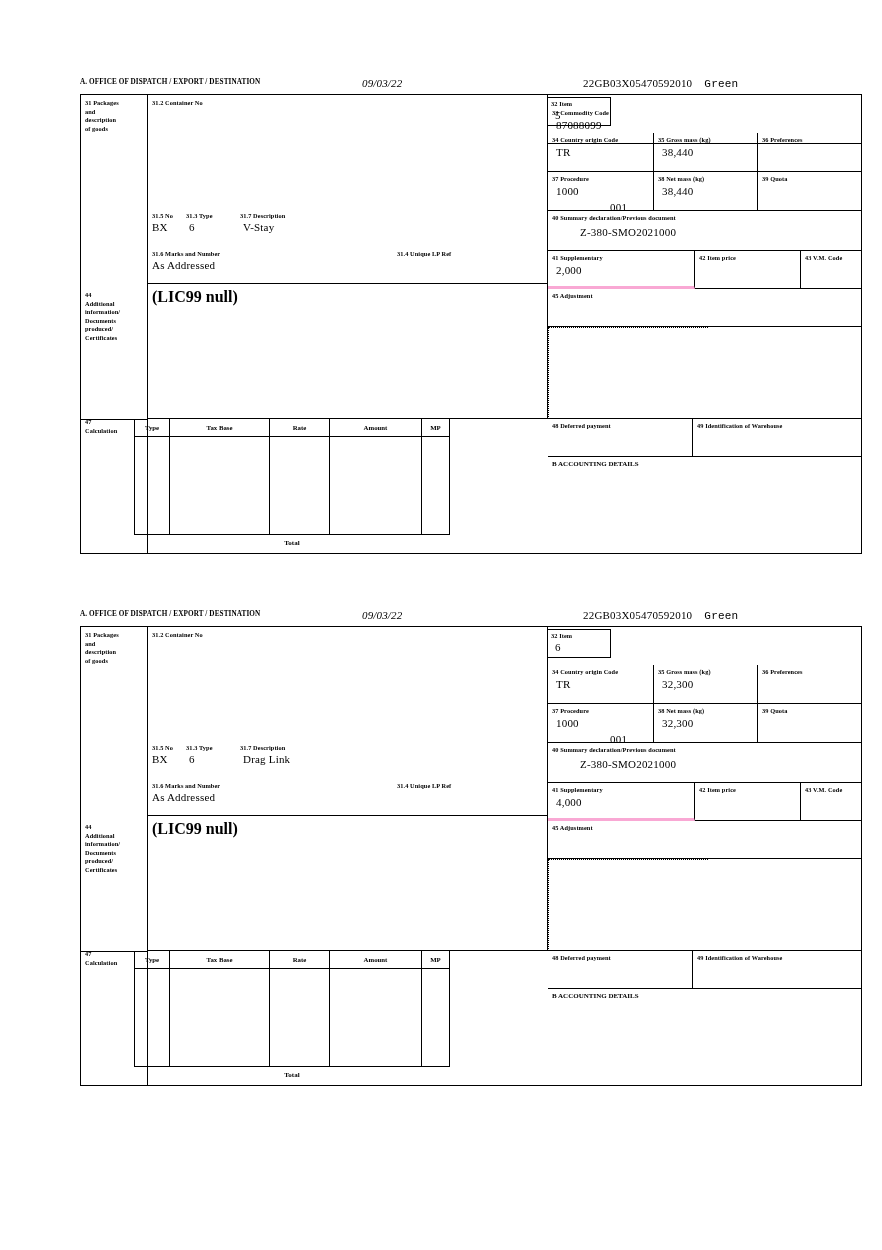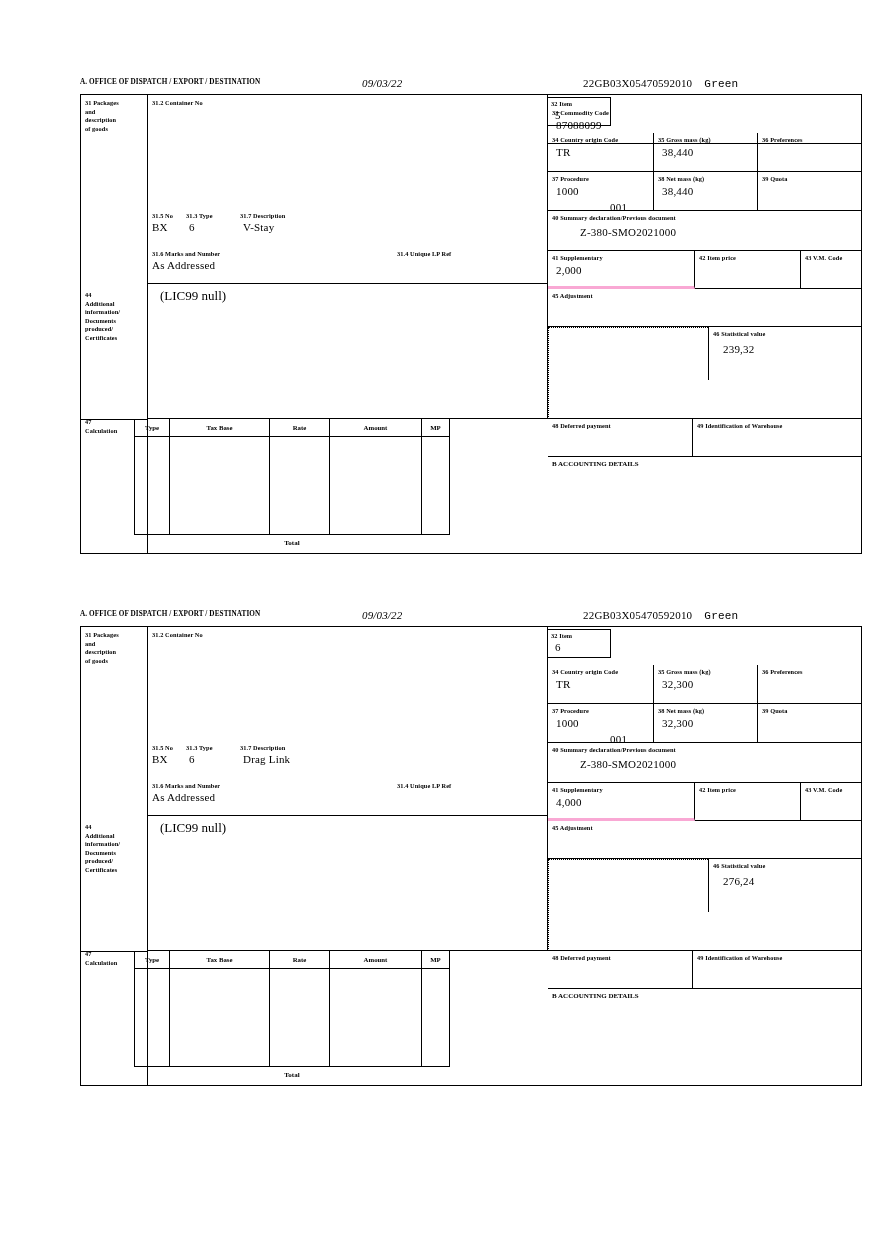--- a/index.html
+++ b/index.html
@@ -137,21 +137,21 @@
   
   .addinfo {
     position: absolute;
     left: 67px; top: 189px;
     width: 400px;
     height: 135px;
     box-sizing: border-box;
     border-right: 1px solid #000;
     border-bottom: 1px solid #000;
   }
-  .addinfo .v { position: absolute; left: 12px; top: 4px; font-size: 13px; }
+  .addinfo .v { position: absolute; left: 4px; top: 4px; font-size: 16px; font-weight: bold; }
 
   
   .r33 { left: 467px; top: 11px;    width: 314px; height: 38px; border-bottom:1px solid #000; }
   .r34 { left: 467px; top: 38px; width: 106px; height: 39px; border-bottom:1px solid #000; border-right:1px solid #000;}
   .r35 { left: 573px; top: 38px; width: 104px; height: 39px; border-bottom:1px solid #000; border-right:1px solid #000;}
   .r36 { left: 677px; top: 38px; width: 104px; height: 39px; border-bottom:1px solid #000; }
   .r37 { left: 467px; top: 77px; width: 106px; height: 39px; border-bottom:1px solid #000; border-right:1px solid #000;}
   .r38 { left: 573px; top: 77px; width: 104px; height: 39px; border-bottom:1px solid #000; border-right:1px solid #000;}
   .r39 { left: 677px; top: 77px; width: 104px; height: 39px; border-bottom:1px solid #000; }
   .r40 { left: 467px; top: 116px; width: 314px; height: 40px; border-bottom:1px solid #000; }
@@ -338,24 +338,20 @@
         <div class="lbl l">43 V.M. Code</div>
         <div class="val v"></div>
       </div>
       <div class="cellbox fld r45">
         <div class="lbl l">45 Adjustment</div>
         <div class="val v"></div>
       </div>
       <div class="cellbox r46box"></div>
       <div class="dotted-left"></div>
       <div class="dotted-seg"></div>
-      <div class="cellbox fld r46">
-        <div class="lbl l">46 Statistical value</div>
-        <div class="val v" style="top:16px;left:14px;">239,32</div>
-      </div>
 
       <div class="calc">
         <div class="colhdr c0">Type</div>
         <div class="colhdr c1">Tax Base</div>
         <div class="colhdr c2">Rate</div>
         <div class="colhdr c3">Amount</div>
         <div class="colhdr c4">MP</div>
         <div class="colbody c0"></div>
         <div class="colbody c1"></div>
         <div class="colbody c2"></div>
@@ -476,24 +472,20 @@
         <div class="lbl l">43 V.M. Code</div>
         <div class="val v"></div>
       </div>
       <div class="cellbox fld r45">
         <div class="lbl l">45 Adjustment</div>
         <div class="val v"></div>
       </div>
       <div class="cellbox r46box"></div>
       <div class="dotted-left"></div>
       <div class="dotted-seg"></div>
-      <div class="cellbox fld r46">
-        <div class="lbl l">46 Statistical value</div>
-        <div class="val v" style="top:16px;left:14px;">276,24</div>
-      </div>
 
       <div class="calc">
         <div class="colhdr c0">Type</div>
         <div class="colhdr c1">Tax Base</div>
         <div class="colhdr c2">Rate</div>
         <div class="colhdr c3">Amount</div>
         <div class="colhdr c4">MP</div>
         <div class="colbody c0"></div>
         <div class="colbody c1"></div>
         <div class="colbody c2"></div>

